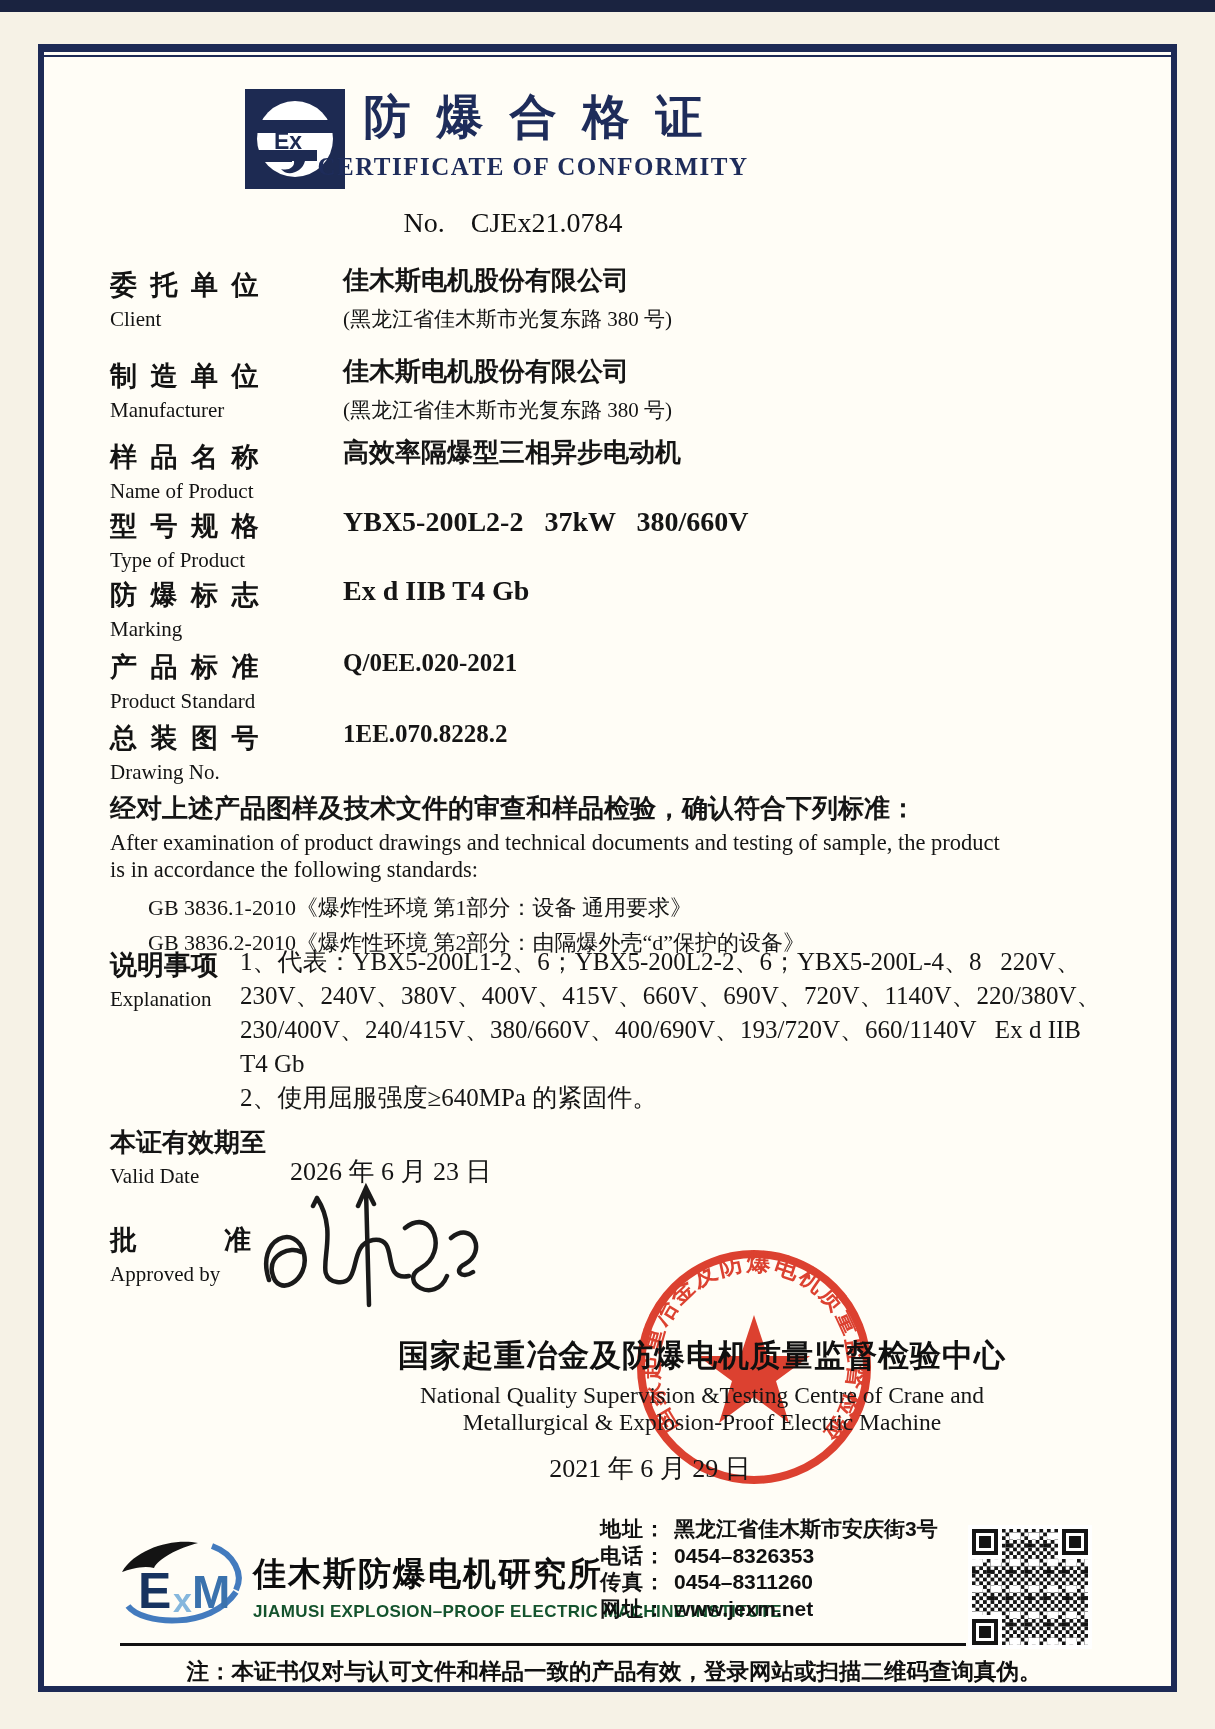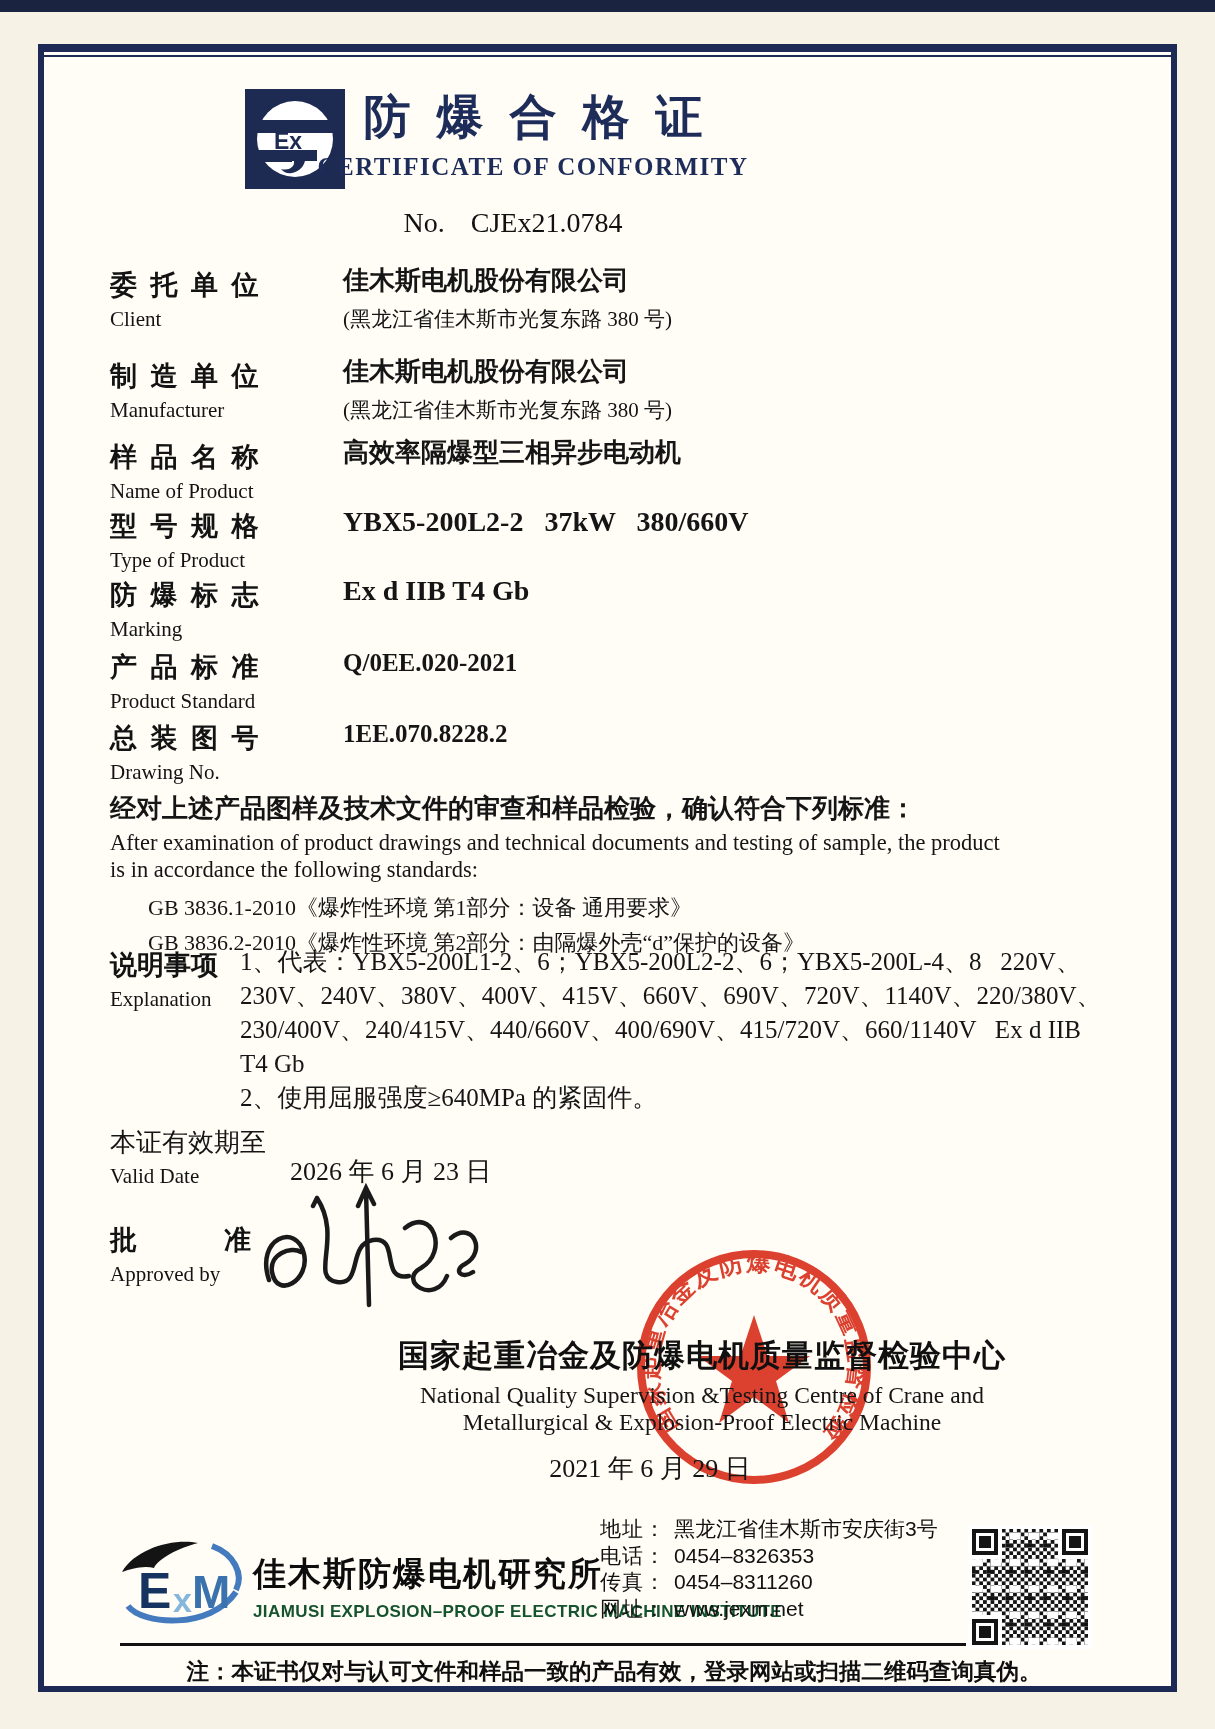--- a/index.html
+++ b/index.html
@@ -43,38 +43,38 @@
   .st-en{font-size:22.5px;line-height:27px;margin-top:5px;}
   .st-std{font-size:22px;line-height:35px;margin-top:7px;padding-left:38px;font-weight:500;}
 
   
   .exp-label{left:66px;top:898px;width:170px;}
   .exp-lines{left:196px;top:893px;width:905px;font-size:25px;line-height:34px;}
   .exp-lines div{white-space:pre;}
 
   
   .valid-label{left:66px;top:1075px;}
-  .valid-zh{font-family:"Liberation Sans",sans-serif;font-weight:normal;font-size:26px;line-height:30px;}
+  .valid-zh{font-family:"Liberation Sans",sans-serif;font-weight:bold;font-size:26px;line-height:30px;}
   .valid-value{left:246px;top:1102px;font-size:26px;white-space:pre;}
   .approve-label{left:66px;top:1173px;}
   .signature{left:203px;top:1128px;}
 
   
   .issuer{left:208px;top:1283px;width:900px;text-align:center;}
   .issuer-zh{font-family:"Liberation Sans",sans-serif;font-weight:bold;font-size:31px;letter-spacing:1px;color:#101010;}
   .issuer-en{font-size:23.5px;line-height:27px;font-weight:500;margin-top:5px;}
   .issuer-date{font-size:26px;margin-top:15px;transform:translateX(-52px);}
   .stamp{left:586px;top:1191px;width:248px;height:248px;mix-blend-mode:multiply;opacity:.92;}
 
   
   .exm-logo{left:68px;top:1480px;width:150px;height:100px;}
   .institute{left:209px;top:1500px;}
   .institute-zh{font-family:"Liberation Sans",sans-serif;font-weight:bold;font-size:33px;letter-spacing:2px;color:#0d0d0d;}
   .institute-en{font-family:"Liberation Sans",sans-serif;font-weight:bold;font-size:17px;letter-spacing:.4px;margin-top:5px;color:#14532d;}
-  .contact{left:556px;top:1466px;font-family:"Liberation Sans",sans-serif;font-size:21px;font-weight:400;color:#111;}
+  .contact{left:556px;top:1466px;font-family:"Liberation Sans",sans-serif;font-size:21px;font-weight:700;color:#111;}
   .contact-row{margin-bottom:5.5px;line-height:21px;}
   .contact-row .c-label{letter-spacing:1px;margin-right:8px;}
   .qr{left:924px;top:1473px;width:124px;height:124px;}
   .rule{left:76px;top:1591px;width:846px;height:3px;background:#111;}
   .note{left:60px;top:1604px;width:1020px;text-align:center;
     font-family:"Liberation Sans",sans-serif;font-weight:bold;font-size:22.5px;color:#0f0f0f;}
 </style>
 </head>
 <body>
 
@@ -160,21 +160,21 @@
     <div class="st-std" style="margin-top:0">GB 3836.2-2010《爆炸性环境 第2部分：由隔爆外壳“d”保护的设备》</div>
   </div>
 
   <div class="abs exp-label">
     <div class="lab-zh" style="letter-spacing:0;margin-top:0">说明事项</div>
     <div class="lab-en">Explanation</div>
   </div>
   <div class="abs exp-lines">
     <div>1、代表：YBX5-200L1-2、6；YBX5-200L2-2、6；YBX5-200L-4、8   220V、</div>
     <div>230V、240V、380V、400V、415V、660V、690V、720V、1140V、220/380V、</div>
-    <div>230/400V、240/415V、440/660V、400/690V、415/720V、660/1140V   Ex d IIB</div>
+    <div>230/400V、240/415V、380/660V、400/690V、193/720V、660/1140V   Ex d IIB</div>
     <div>T4 Gb</div>
     <div>2、使用屈服强度≥640MPa 的紧固件。</div>
   </div>
 
   <div class="abs valid-label">
     <div class="valid-zh">本证有效期至</div>
     <div class="lab-en">Valid Date</div>
   </div>
   <div class="abs valid-value">2026 年 6 月 23 日</div>
 

